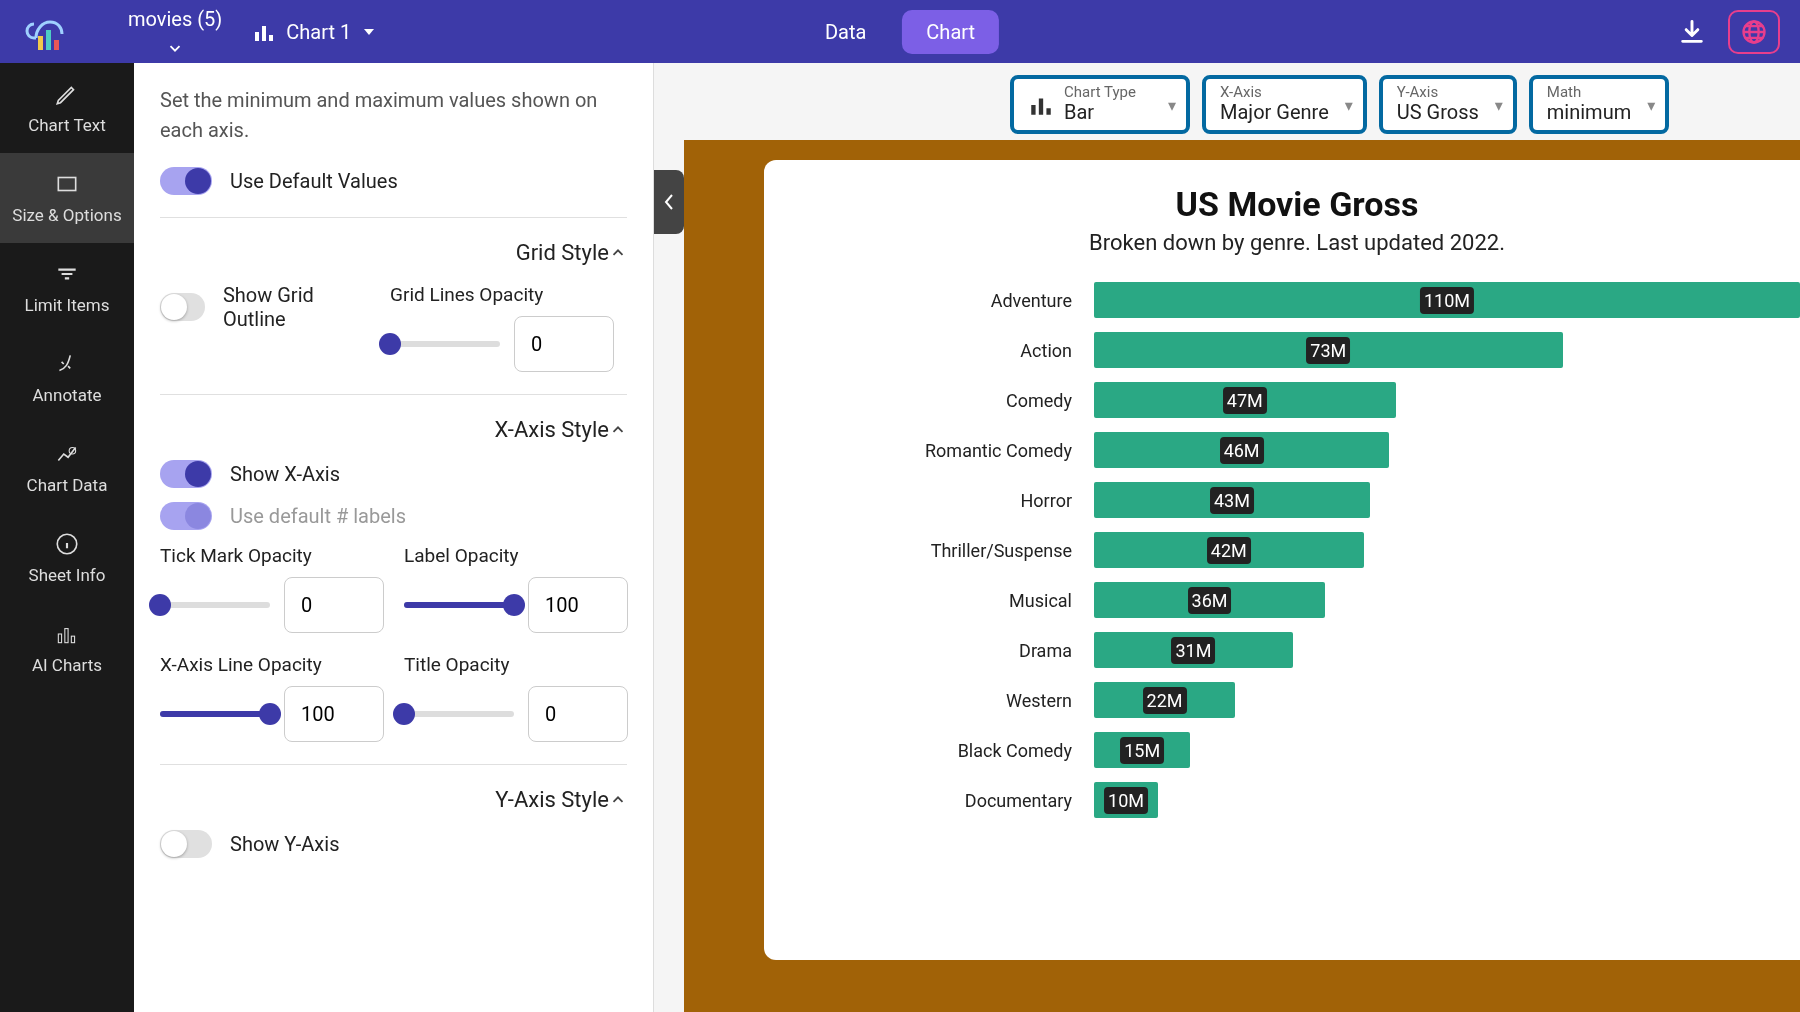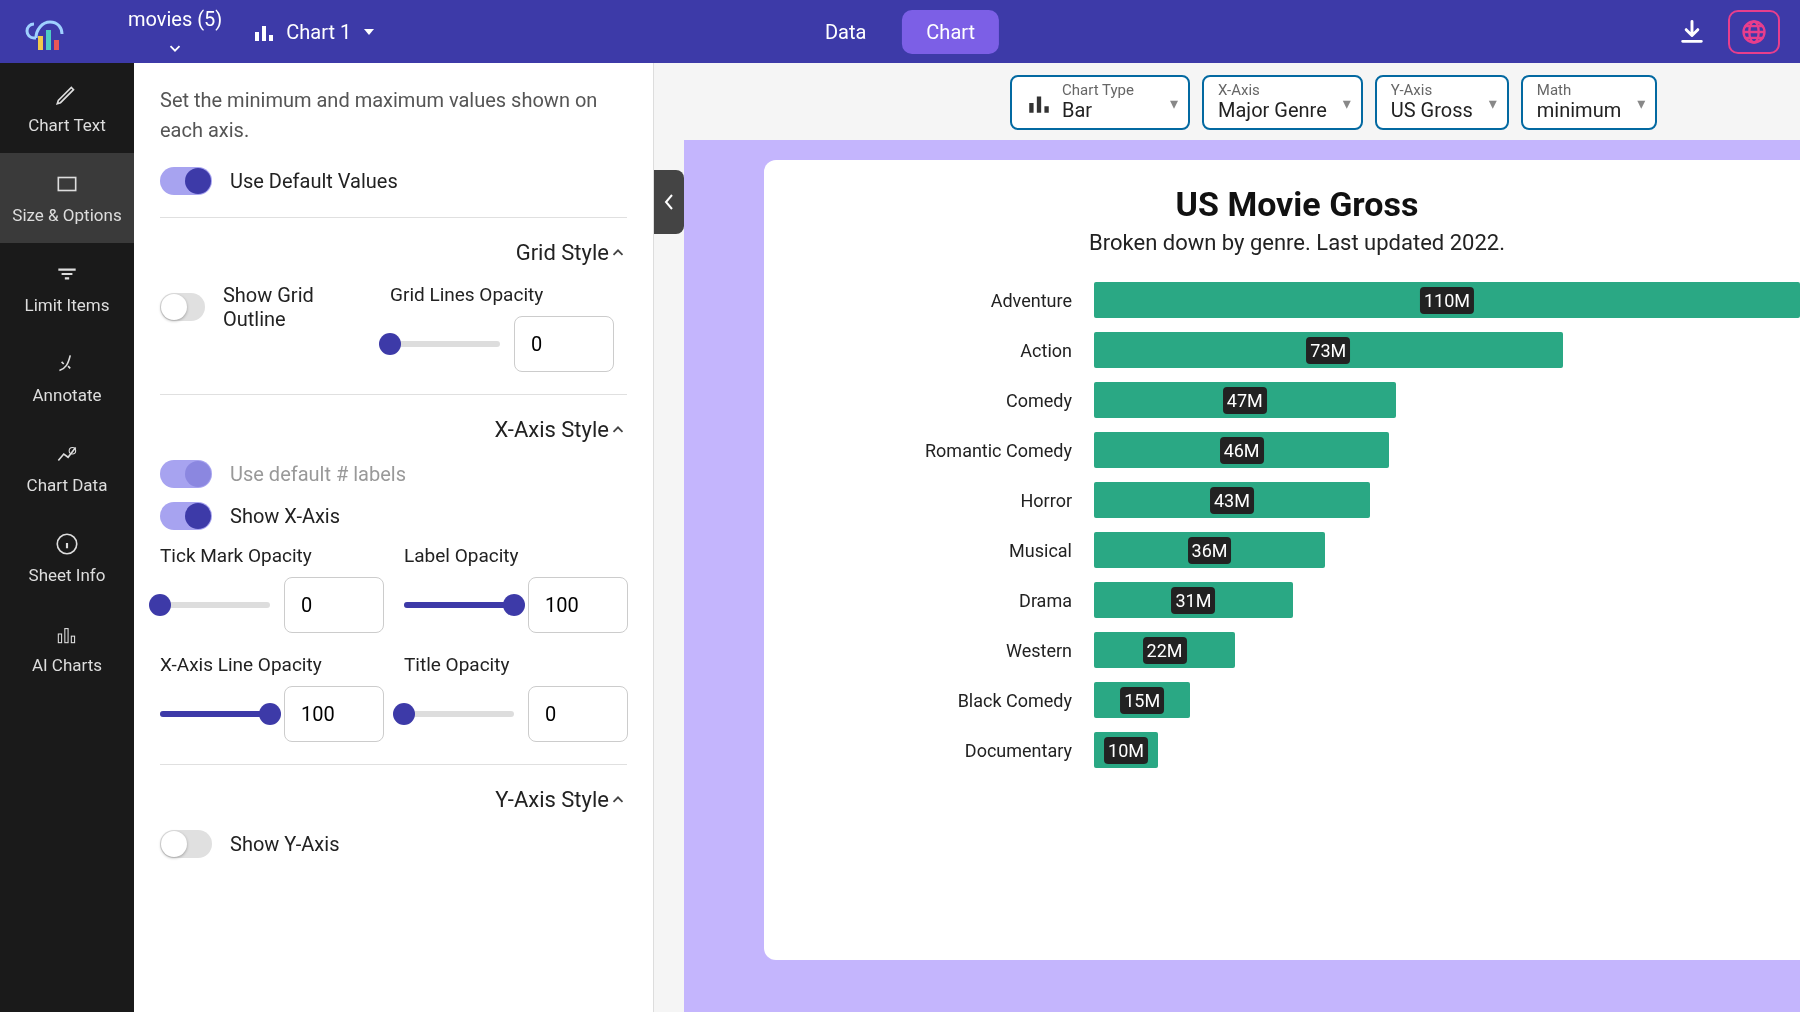--- a/index.html
+++ b/index.html
@@ -48,27 +48,27 @@
 .slider .fill { position:absolute; left:0; top:0; bottom:0; background:#3d3aa8; border-radius:4px; }
 .slider .dot { position:absolute; width:22px; height:22px; background:#3d3aa8; border-radius:50%; top:-8px; transform:translateX(-50%); }
 .num-input { width: 100px; height: 56px; border:1px solid #ccc; border-radius:8px; font-size:20px; padding:0 16px; }
 .grid2 { display:grid; grid-template-columns: 1fr 1fr; gap: 20px 20px; }
 
 
 .collapse-handle { position:absolute; left:654px; top: 170px; width: 30px; height: 64px; background:#444; border-radius: 0 8px 8px 0; display:flex; align-items:center; justify-content:center; cursor:pointer; color:#fff; }
 
 
 .config-row { position:absolute; left: 1010px; top: 75px; display:flex; gap:12px; }
-.cfg-box { border:2px solid #0369a1; border-radius:8px; padding: 6px 34px 6px 14px; background:#fff; position:relative; cursor:pointer; min-height:52px; display:flex; align-items:center; gap:10px;}
+.cfg-box { border:4px solid #0369a1; border-radius:8px; padding: 6px 34px 6px 14px; background:#fff; position:relative; cursor:pointer; min-height:52px; display:flex; align-items:center; gap:10px;}
 .cfg-box .lbl { font-size:15px; color:#666; line-height:1; }
 .cfg-box .val { font-size:20px; color:#222; line-height:1.2; }
 .cfg-box .caret { position:absolute; right:10px; top:50%; transform:translateY(-50%); color:#888; }
 
 
-.chart-stage { position:absolute; left: 684px; top: 140px; right: 0; bottom: 0; background:#c4b5fd; padding: 20px 0 20px 80px; }
+.chart-stage { position:absolute; left: 684px; top: 140px; right: 0; bottom: 0; background:#a16207; padding: 20px 0 20px 80px; }
 .chart-card { background:#fff; border-radius: 12px 0 0 12px; padding: 24px 0 30px 30px; width: 100%; height: 800px; }
 .chart-title { text-align:center; font-size: 34px; font-weight:700; color:#111; }
 .chart-sub { text-align:center; font-size: 22px; color:#222; margin-top:6px; margin-bottom: 20px; }
 .bars { }
 .bar-row { display:flex; align-items:center; height: 50px; }
 .bar-cat { width: 300px; text-align:right; padding-right: 22px; font-size:18px; color:#222; }
 .bar-track { flex:1; position:relative; height:36px; }
 .bar-fill { position:absolute; left:0; top:0; bottom:0; background:#2aa884; border-radius: 2px; display:flex; align-items:center; }
 .bar-val { background:#222; color:#fff; font-size:18px; padding:3px 4px; border-radius:4px; position:absolute; left:50%; transform:translateX(-50%); }
 
@@ -208,30 +208,30 @@
   </div>
 
   <div class="section">
     <div class="section-head">
       <span>X-Axis Style</span>
       <svg class="chev" viewBox="0 0 20 20">
           <path d="M5 12l5-5 5 5" stroke="#444" stroke-width="2" fill="none"></path>
         </svg>
     </div>
     <div class="row">
+      <div class="toggle on">
+          <div class="knob"></div>
+        </div>
+      <div class="row-label">Show X-Axis</div>
+    </div>
+    <div class="row">
       <div class="toggle on dim">
           <div class="knob"></div>
         </div>
       <div class="row-label muted">Use default # labels</div>
-    </div>
-    <div class="row">
-      <div class="toggle on">
-          <div class="knob"></div>
-        </div>
-      <div class="row-label">Show X-Axis</div>
     </div>
     <div class="grid2" style="margin-top:10px;">
       <div>
         <div class="sub-label">Tick Mark Opacity</div>
         <div class="slider-wrap">
           <div class="slider">
               <div class="fill" style="width:0%"></div>
               <div class="dot" style="left:0%"></div>
             </div>
           <input class="num-input" value="0" style="">
@@ -367,20 +367,28 @@
         </div>
         <div class="bar-row">
     <div class="bar-cat">Horror</div>
     <div class="bar-track">
       <div class="bar-fill" style="width:39.09090909090909%;">
         <span class="bar-val">43M</span>
       </div>
     </div>
         </div>
         <div class="bar-row">
+    <div class="bar-cat">Thriller/Suspense</div>
+    <div class="bar-track">
+      <div class="bar-fill" style="width:38.18181818181819%;">
+        <span class="bar-val">42M</span>
+      </div>
+    </div>
+        </div>
+        <div class="bar-row">
     <div class="bar-cat">Musical</div>
     <div class="bar-track">
       <div class="bar-fill" style="width:32.72727272727273%;">
         <span class="bar-val">36M</span>
       </div>
     </div>
         </div>
         <div class="bar-row">
     <div class="bar-cat">Drama</div>
     <div class="bar-track">

